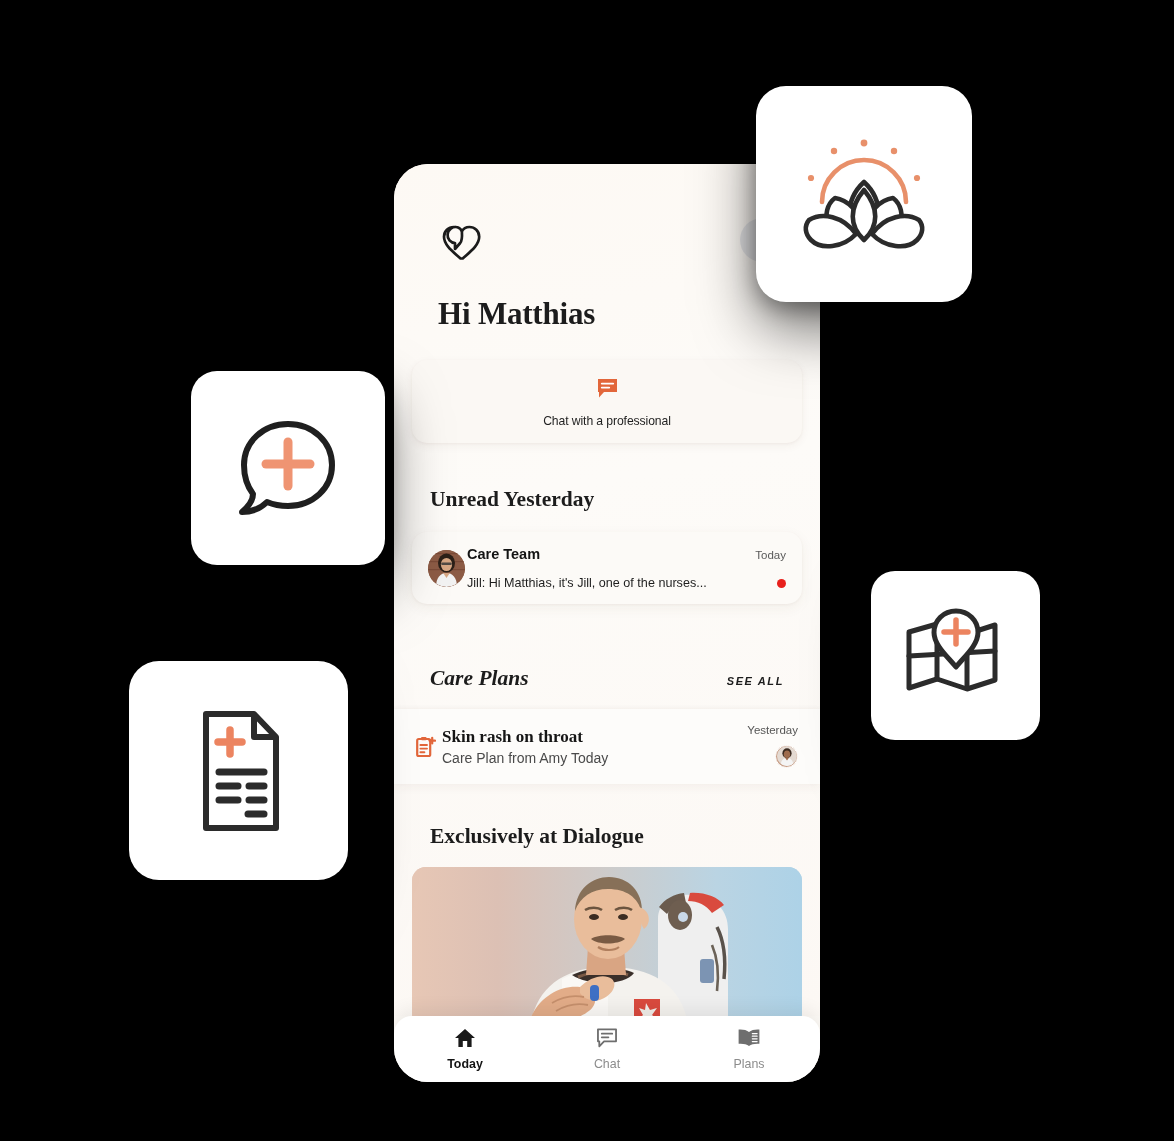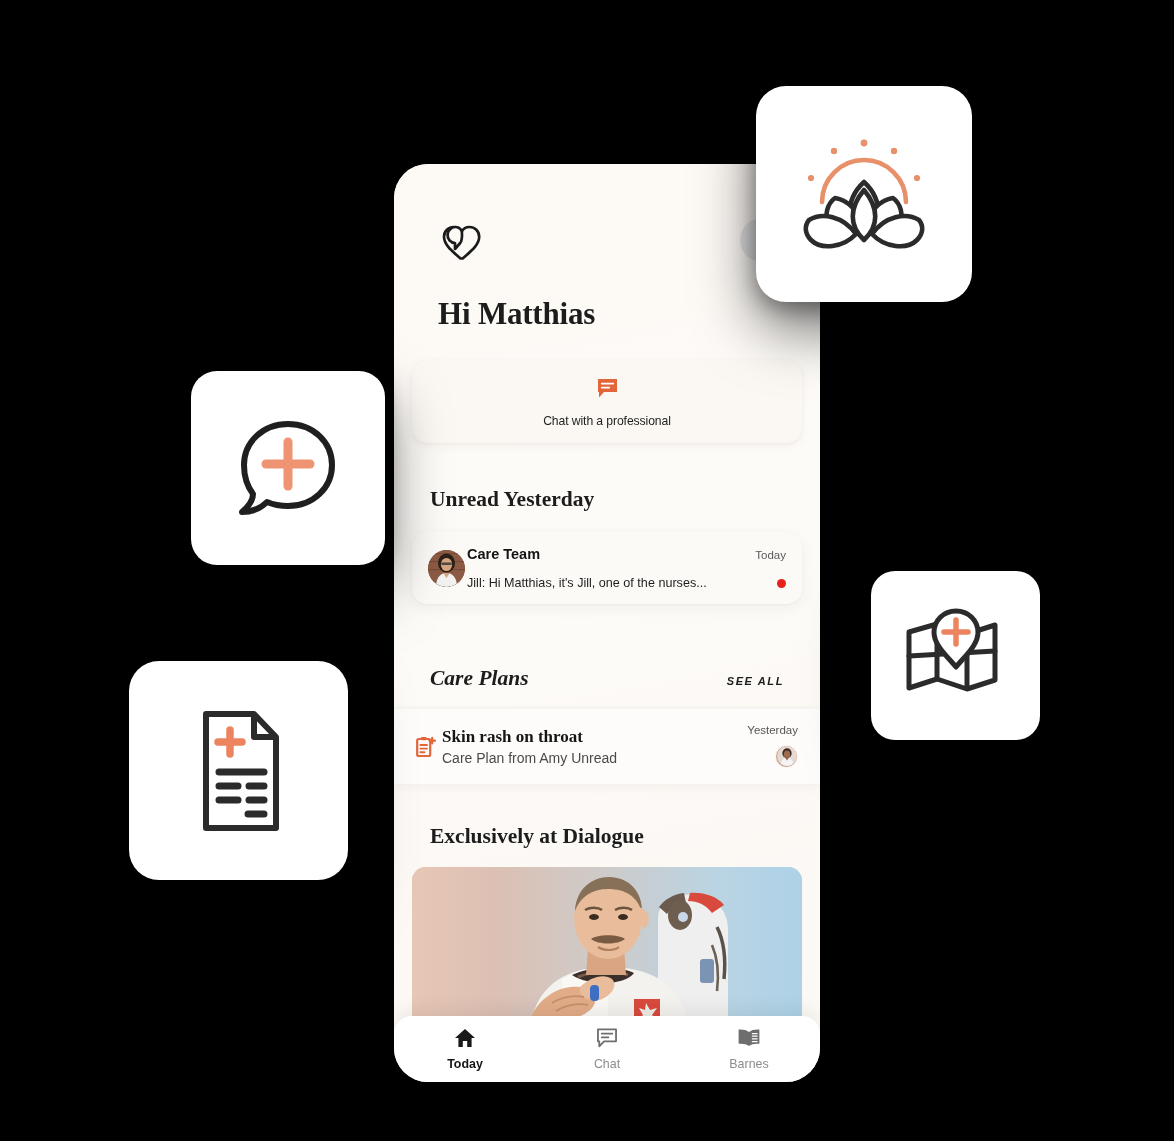--- a/index.html
+++ b/index.html
@@ -403,21 +403,21 @@
               <line x1="4.4" y1="16.2" x2="8.4" y2="16.2"></line>
             </g>
             <g stroke="#E2663A" stroke-width="2.2" stroke-linecap="round">
               <line x1="13.4" y1="4.6" x2="19" y2="4.6"></line>
               <line x1="16.2" y1="1.8" x2="16.2" y2="7.4"></line>
             </g>
           </svg>
         </div>
         <div class="plan-body">
           <div class="plan-title">Skin rash on throat</div>
-          <div class="plan-sub">Care Plan from Amy Unread</div>
+          <div class="plan-sub">Care Plan from Amy Today</div>
         </div>
         <div class="plan-right">
           <div class="plan-date">Yesterday</div>
           <div class="plan-avatar">
             <svg width="20" height="20" viewBox="0 0 20 20">
               <defs>
                   <clipPath id="clipB">
                     <circle cx="10" cy="10" r="10"></circle>
                   </clipPath>
                 </defs>
@@ -523,19 +523,19 @@
             <path d="M12.5 4.2 C10 2 6 1.3 1.6 1.6 V16.6 C6 16.2 10 17 12.5 19 Z" fill="#6E6E6E"></path>
             <path d="M12.5 4.2 C15 2 19 1.3 23.4 1.6 V16.6 C19 16.2 15 17 12.5 19 Z" fill="#6E6E6E"></path>
             <g stroke="#FFFFFF" stroke-width="1.3" stroke-linecap="round">
               <line x1="16" y1="5.8" x2="21" y2="5.8"></line>
               <line x1="16" y1="8.6" x2="21" y2="8.6"></line>
               <line x1="16" y1="11.4" x2="21" y2="11.4"></line>
               <line x1="16" y1="14.2" x2="21" y2="14.2"></line>
             </g>
           </svg>
         </span>
-        <span class="tab-label">Barnes</span>
+        <span class="tab-label">Plans</span>
       </div>
 
     </div>
   </div>
 
 </div>
 
 </body></html>

